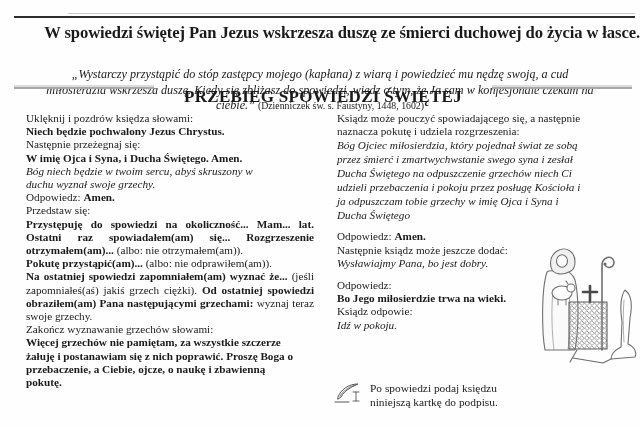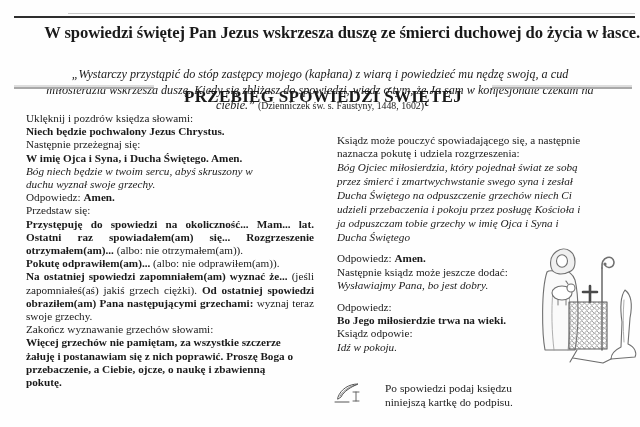--- a/index.html
+++ b/index.html
@@ -30,21 +30,21 @@
   .col p{margin:0;}
   .ind{margin-left:9px;}
   .bold{font-weight:bold;margin-top:38px;}
   .ital{font-style:italic;}
   .mt-sm{margin-top:6px;}
   .mt{margin-top:10px;}
   .mt-lg{margin-top:13px;}
   .narrow{width:248px;}
   .jst{text-align:justify;width:288px;}
   .illustration{position:absolute;left:537px;top:238px;}
-  .footer-note{position:absolute;left:334px;top:382px;display:flex;gap:21px;align-items:flex-start;}
+  .footer-note{position:absolute;left:334px;top:382px;display:flex;gap:6px;align-items:flex-start;}
   .footer-note .txt{font-size:11.4px;line-height:13.6px;}
   .footer-note .txt span{display:block;}
 </style>
 </head>
 <body>
 
 <div class="page">
 
   <div class="top-rule-light"></div>
   <div class="top-rule"></div>
@@ -62,29 +62,29 @@
   <div class="col col-left">
     <p>Uklęknij i pozdrów księdza słowami:</p>
     <p class="bold ind">Niech będzie pochwalony Jezus Chrystus.</p>
     <p>Następnie przeżegnaj się:</p>
     <p class="bold ind">W imię Ojca i Syna, i Ducha Świętego. Amen.</p>
     <p class="ital ind narrow">Bóg niech będzie w twoim sercu, abyś skruszony w duchu wyznał swoje grzechy.</p>
     <p><span>Odpowiedz:</span> <span class="bold">Amen.</span></p>
 
     <p class="mt">Przedstaw się:</p>
     <p class="ind jst"><span class="bold">Przystępuję do spowiedzi na okoliczność... Mam... lat. Ostatni raz spowiadałem(am) się... Rozgrzeszenie otrzymałem(am)...</span><span> (albo: nie otrzymałem(am)).</span><br>
-      <span class="bold">Pokutę odprawiłem(am)...</span><span> (albo: nie odprawiłem(am)).</span><br>
+      <span class="bold">Pokutę przystąpić(am)...</span><span> (albo: nie odprawiłem(am)).</span><br>
       <span class="bold">Na ostatniej spowiedzi zapomniałem(am) wyznać że...</span><span> (jeśli zapomniałeś(aś) jakiś grzech ciężki). </span><span class="bold">Od ostatniej spowiedzi obraziłem(am) Pana następującymi grzechami:</span><span> wyznaj teraz swoje grzechy.</span></p>
 
     <p class="mt-sm">Zakończ wyznawanie grzechów słowami:</p>
     <p class="bold ind" style="width:272px;">Więcej grzechów nie pamiętam, za wszystkie szczerze żałuję i postanawiam się z nich poprawić. Proszę Boga o przebaczenie, a Ciebie, ojcze, o naukę i zbawienną pokutę.</p>
   </div>
 
   <div class="col col-right">
-    <p style="width:280px;margin-top:22px;">Ksiądz może pouczyć spowiadającego się, a następnie naznacza pokutę i udziela rozgrzeszenia:</p>
+    <p style="width:280px;">Ksiądz może pouczyć spowiadającego się, a następnie naznacza pokutę i udziela rozgrzeszenia:</p>
     <p class="ital ind mt-lg" style="width:250px;line-height:14px;">Bóg Ojciec miłosierdzia, który pojednał świat ze sobą przez śmierć i zmartwychwstanie swego syna i zesłał Ducha Świętego na odpuszczenie grzechów niech Ci udzieli przebaczenia i pokoju przez posługę Kościoła i ja odpuszczam tobie grzechy w imię Ojca i Syna i Ducha Świętego</p>
     <p class="mt-sm" style="margin-top:8px;"><span>Odpowiedz:</span> <span class="bold">Amen.</span></p>
     <p class="mt-lg">Następnie ksiądz może jeszcze dodać:</p>
     <p class="ital ind">Wysławiajmy Pana, bo jest dobry.</p>
     <p style="margin-top:9px;">Odpowiedz:</p>
     <p class="bold ind">Bo Jego miłosierdzie trwa na wieki.</p>
     <p class="mt-lg">Ksiądz odpowie:</p>
     <p class="ital ind">Idź w pokoju.</p>
   </div>
 

